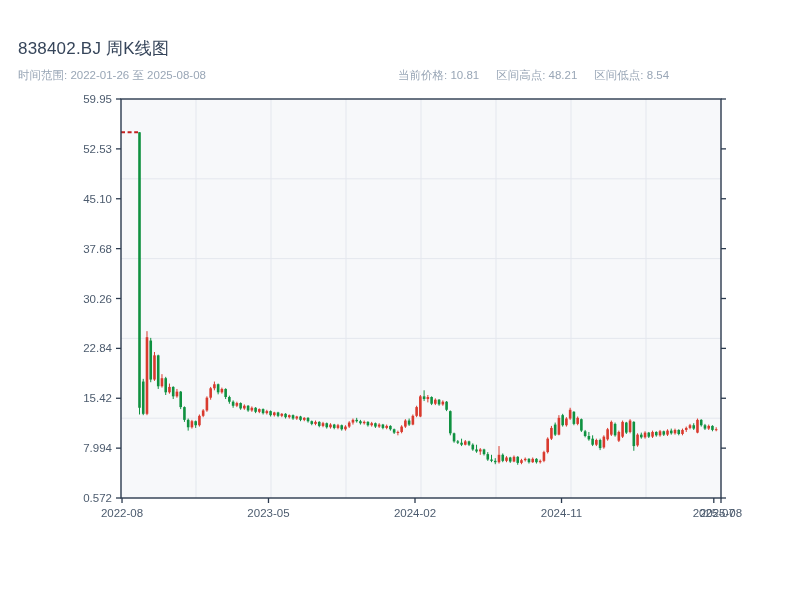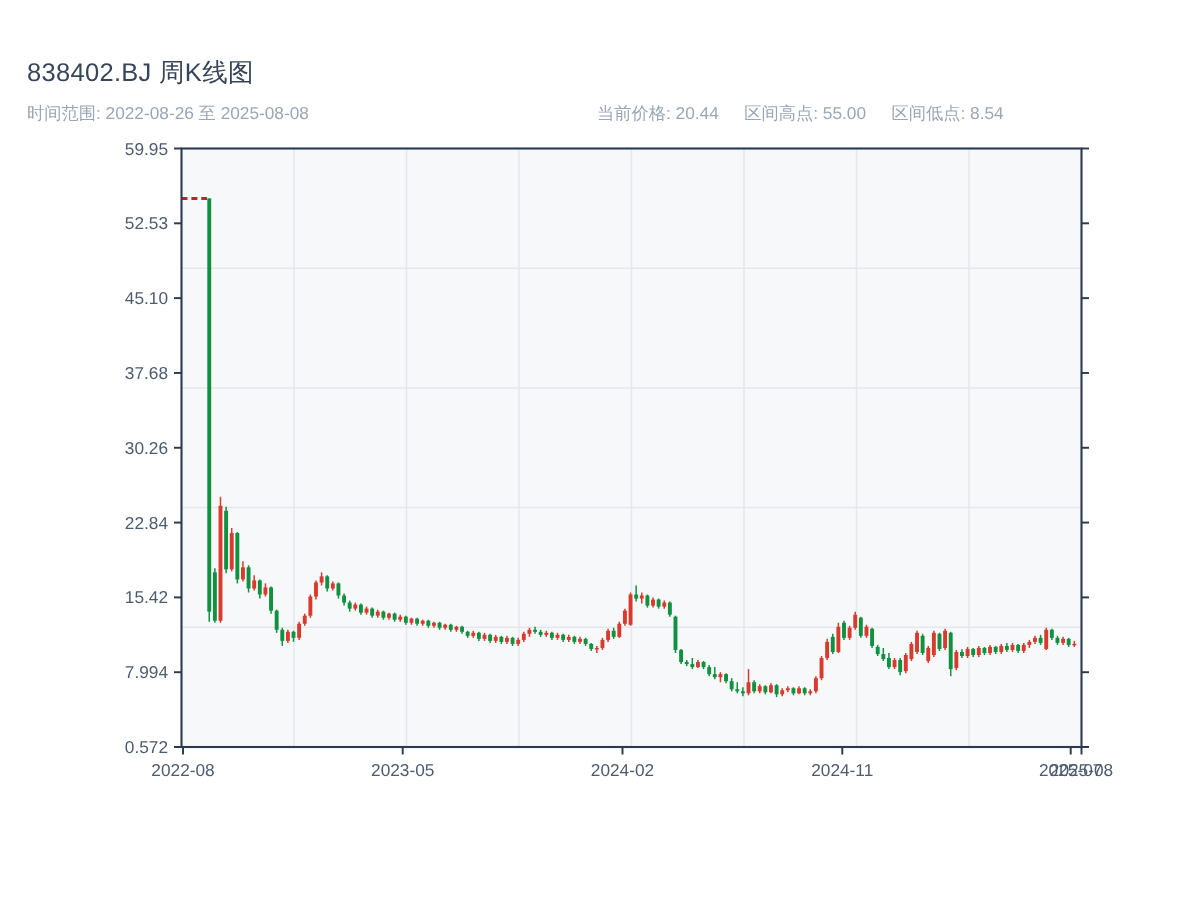--- a/index.html
+++ b/index.html
@@ -10,24 +10,24 @@
   .subtitle{position:absolute;left:0;top:0;}
   .stats{position:absolute;left:380px;top:0;display:flex;gap:17px;white-space:nowrap;}
   svg text{font-family:"Liberation Sans","DejaVu Sans",sans-serif;}
 </style>
 </head>
 <body>
 
 <div class="page">
   <div class="title">838402.BJ 周K线图</div>
   <div class="meta-row">
-    <span class="subtitle">时间范围: 2022-08-26 至 2025-08-08</span>
+    <span class="subtitle">时间范围: 2022-01-26 至 2025-08-08</span>
     <span class="stats">
-      <span>当前价格: 20.44</span>
-      <span>区间高点: 55.00</span>
+      <span>当前价格: 10.81</span>
+      <span>区间高点: 48.21</span>
       <span>区间低点: 8.54</span>
     </span>
   </div>
   <svg id="chart" width="800" height="600" viewBox="0 0 800 600" style="position:absolute;left:0;top:0;">
       <rect x="121" y="81" width="600" height="399" fill="#f7f8fa"></rect>
       <line x1="121" y1="160.8" x2="721" y2="160.8" stroke="#e4e7ee" stroke-width="1"></line>
       <line x1="121" y1="240.6" x2="721" y2="240.6" stroke="#e4e7ee" stroke-width="1"></line>
       <line x1="121" y1="320.4" x2="721" y2="320.4" stroke="#e4e7ee" stroke-width="1"></line>
       <line x1="121" y1="400.2" x2="721" y2="400.2" stroke="#e4e7ee" stroke-width="1"></line>
       <line x1="196" y1="81" x2="196" y2="480" stroke="#e4e7ee" stroke-width="1"></line>

